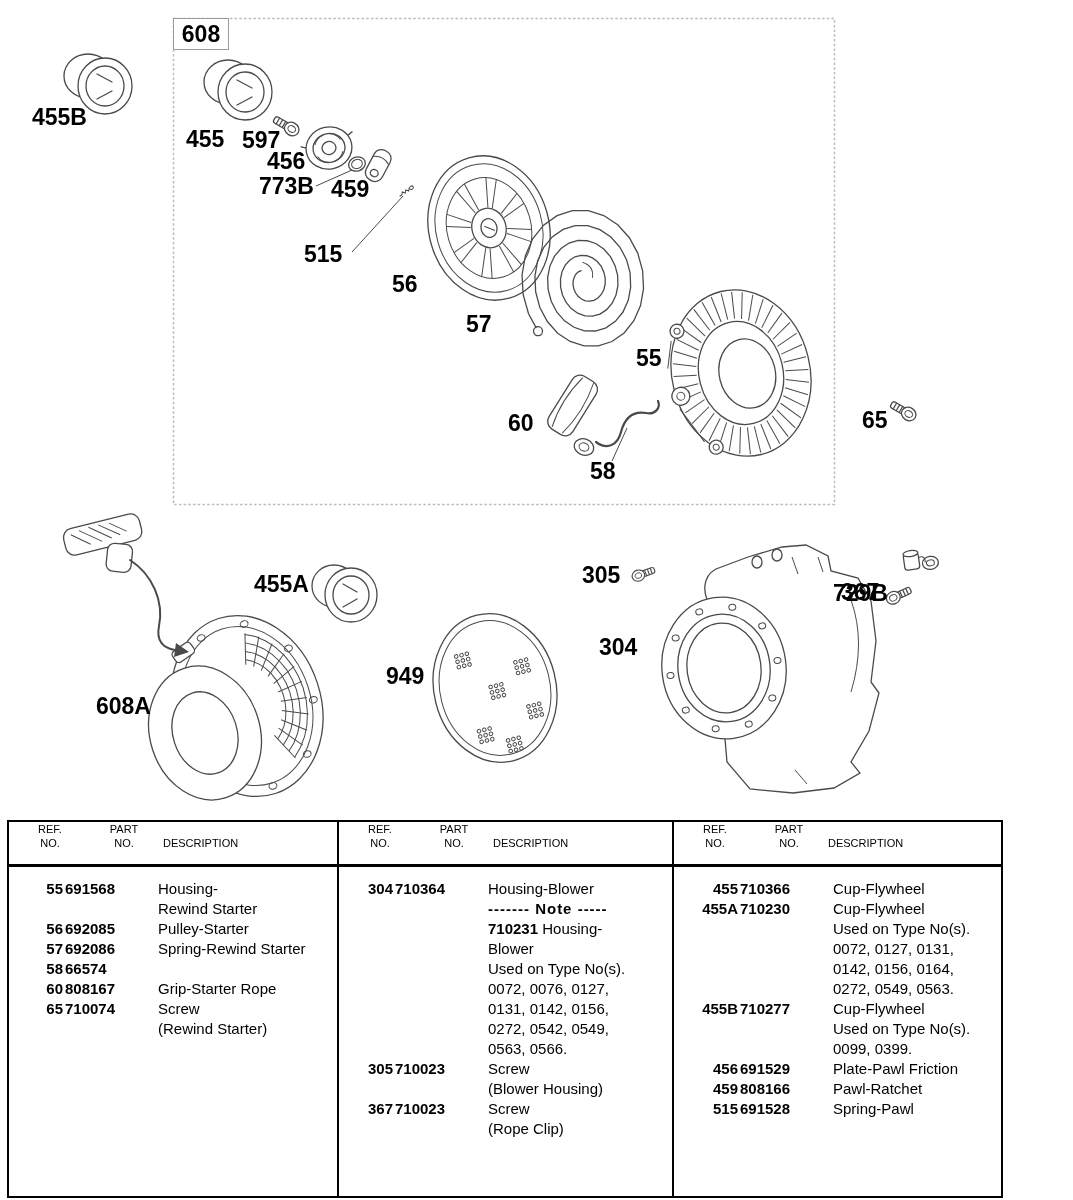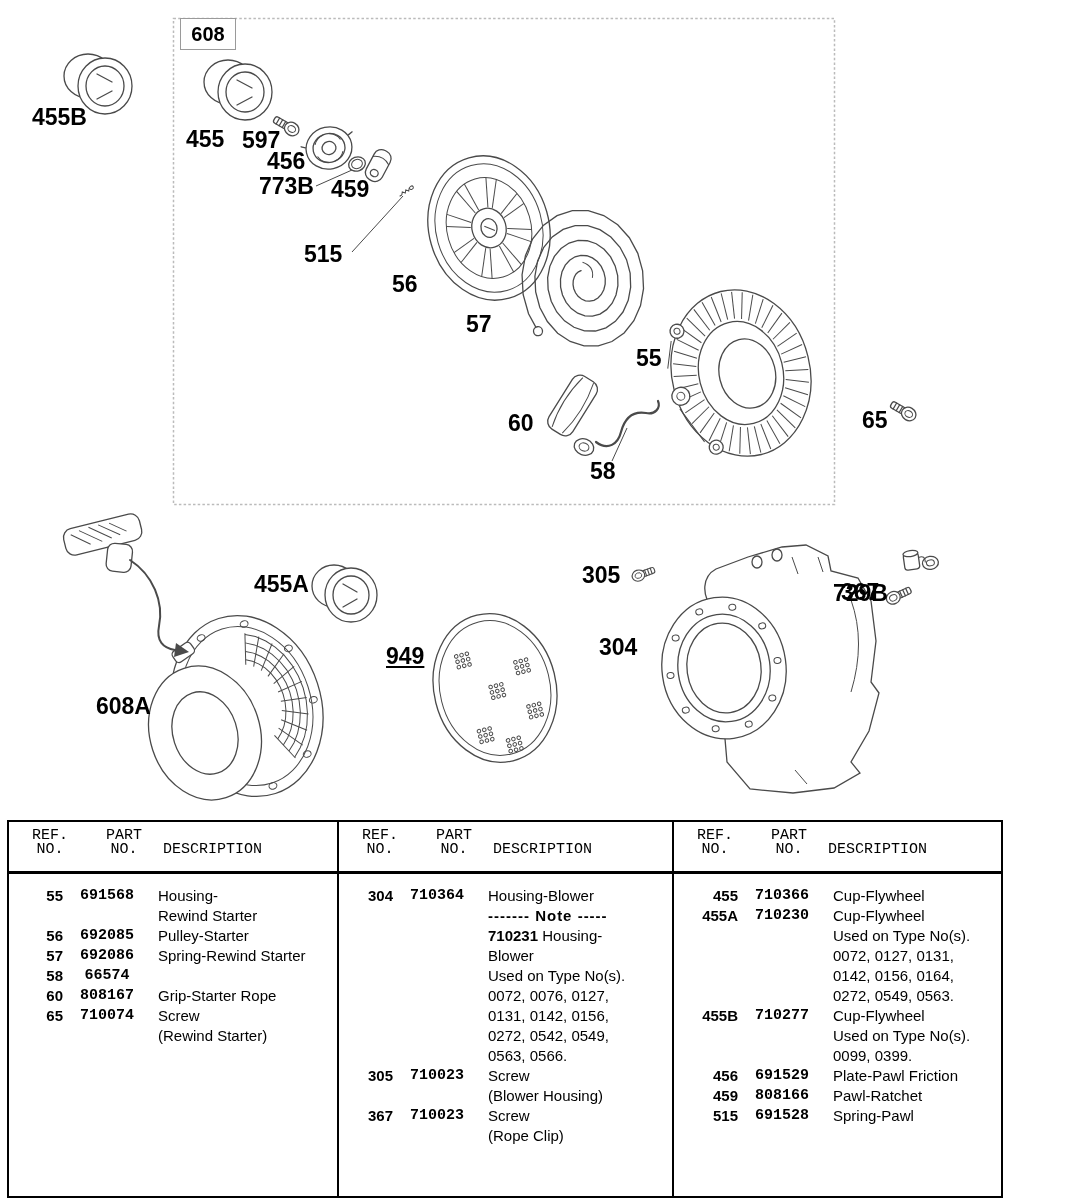--- a/index.html
+++ b/index.html
@@ -3,39 +3,39 @@
 <meta charset="utf-8">
 <style>
   html,body{margin:0;padding:0;background:#fff;}
   .page{position:relative;width:1073px;height:1200px;background:#fff;overflow:hidden;
         font-family:"Liberation Sans",sans-serif;color:#000;}
   svg .ln{stroke:#4a4a4a;stroke-width:1.3;fill:none;stroke-linecap:round;}
   svg .fw{stroke:#4a4a4a;stroke-width:1.3;fill:#fff;}
   svg .thin{stroke:#4a4a4a;stroke-width:1;fill:none;}
   .diagram-svg{position:absolute;left:0;top:0;}
   .part-label{position:absolute;font-weight:bold;font-size:23px;line-height:1;white-space:nowrap;}
-  .inset-box{position:absolute;left:180px;top:18px;width:54px;height:30px;
+  .inset-box{position:absolute;left:173px;top:18px;width:54px;height:30px;
              border:1.5px solid #9a9a9a;background:#fff;display:flex;align-items:center;
-             justify-content:center;font-weight:bold;font-size:20px;z-index:3;}
+             justify-content:center;font-weight:bold;font-size:23px;z-index:3;}
   
   .parts-table{position:absolute;left:7px;top:820px;width:996px;height:378px;
                border:2px solid #000;display:grid;grid-template-columns:328px 335px 329px;
                background:#fff;box-sizing:border-box;}
   .tsec{box-sizing:border-box;overflow:hidden;}
   .tsec + .tsec{border-left:2px solid #000;}
-  .thead{height:42px;border-bottom:3px solid #000;display:flex;padding-top:7px;
-         font-size:15px;line-height:14px;box-sizing:content-box;font-family:Liberation Mono, monospace;}
+  .thead{height:42px;border-bottom:3px solid #000;display:flex;
+         font-size:11px;line-height:14px;box-sizing:content-box;}
   .h-ref{width:58px;margin-left:12px;text-align:center;}
   .h-part{width:78px;margin-left:6px;text-align:center;}
   .h-desc{flex:1;text-align:left;padding-top:14px;}
   .tbody{padding-top:12px;font-size:15px;line-height:20px;}
   .prow{display:flex;align-items:flex-start;}
   .c-ref{width:54px;flex:none;text-align:right;font-weight:bold;}
   .sec3 .c-ref{width:64px;}
-  .c-part{width:84px;flex:none;text-align:center;font-weight:bold;margin-left:2px;font-family:Liberation Mono, monospace;}
+  .c-part{width:84px;flex:none;text-align:left;font-weight:bold;margin-left:2px;}
   .c-desc{flex:1;margin-left:9px;}
   .dline.bold{font-weight:bold;letter-spacing:1px;}
 </style>
 </head>
 <body>
 
 <div class="page">
 
   <svg class="diagram-svg" width="1073" height="818" viewBox="0 0 1073 818">
 
@@ -380,21 +380,21 @@
       <div class="part-label" style="left: 331px; top: 178px;">459</div>
       <div class="part-label" style="left: 304px; top: 243px;">515</div>
       <div class="part-label" style="left: 392px; top: 273px;">56</div>
       <div class="part-label" style="left: 466px; top: 313px;">57</div>
       <div class="part-label" style="left: 636px; top: 347px;">55</div>
       <div class="part-label" style="left: 508px; top: 412px;">60</div>
       <div class="part-label" style="left: 590px; top: 460px;">58</div>
       <div class="part-label" style="left: 862px; top: 409px;">65</div>
       <div class="part-label" style="left: 254px; top: 573px;">455A</div>
       <div class="part-label" style="left: 96px; top: 695px;">608A</div>
-      <div class="part-label" style="left: 386px; top: 645px; text-decoration: underline;">949</div>
+      <div class="part-label" style="left: 386px; top: 665px;">949</div>
       <div class="part-label" style="left: 582px; top: 564px;">305</div>
       <div class="part-label" style="left: 599px; top: 636px;">304</div>
       <div class="part-label" style="left: 833px; top: 546px; margin-top: 36px;">729B</div>
       <div class="part-label" style="left: 841px; top: 581px;">367</div>
     </div>
 
   <div class="parts-table">
     <div class="tsec sec1">
       <div class="thead">
         <div class="h-ref">

